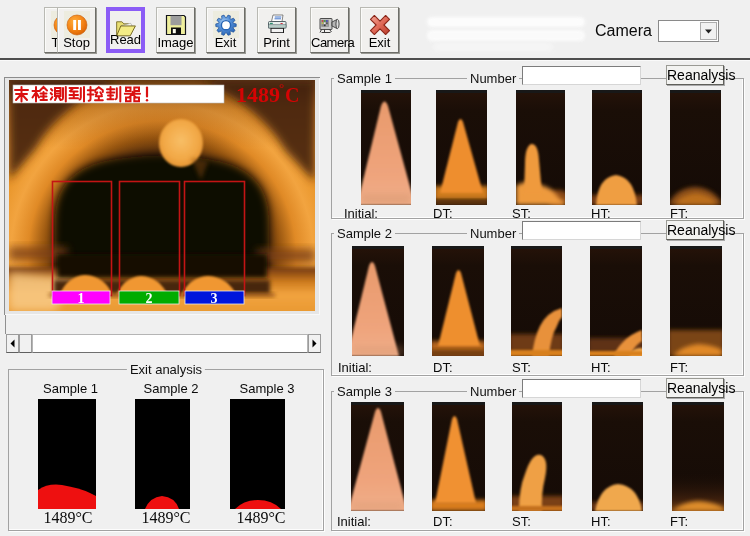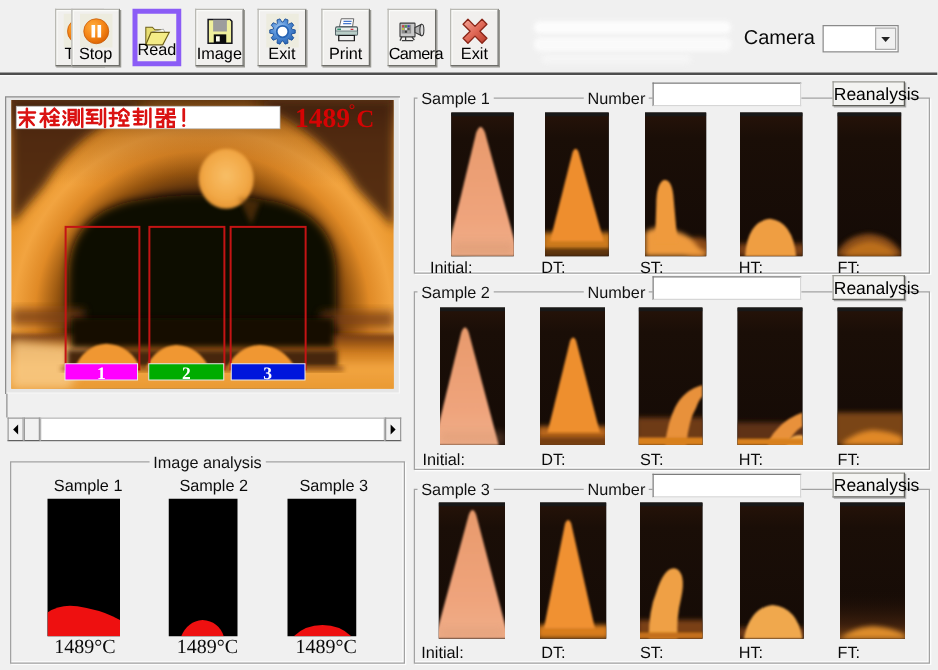--- a/index.html
+++ b/index.html
@@ -288,21 +288,21 @@
         <polygon points="7.5,4.5 3.5,8.5 7.5,12.5" fill="#000"></polygon>
       </svg></div>
   <div class="abs" style="left:13px; top:0; width:13px; height:19px; background:#f1f1f1; border:1px solid #9b9b9b; border-bottom-color:#5f5f5f;"></div>
   <div class="abs" style="left:26px; top:0; width:276px; height:19px; background:#fff; border:1px solid #b5b5b5; border-bottom-color:#6f6f6f;"></div>
   <div class="abs" style="left:302px; top:0; width:13px; height:19px; background:#f1f1f1; border:1px solid #9b9b9b; border-bottom-color:#5f5f5f;"><svg width="11" height="17">
         <polygon points="3.5,4.5 7.5,8.5 3.5,12.5" fill="#000"></polygon>
       </svg></div>
 </div>
 
 <div class="grp" style="left:8px; top:369px; width:316px; height:162px;">
-  <div class="gtitle" style="left:50%; transform:translateX(-50%);">Image analysis</div>
+  <div class="gtitle" style="left:50%; transform:translateX(-50%);">Exit analysis</div>
   <div class="slabel" style="left:4px; top:11px; width:115px; text-align:center;">Sample 1</div>
   <div class="slabel" style="left:107px; top:11px; width:110px; text-align:center;">Sample 2</div>
   <div class="slabel" style="left:203px; top:11px; width:110px; text-align:center;">Sample 3</div>
   <div class="thumb" style="left:29px; top:29px; width:58px; height:110px;"><svg width="58" height="110">
         <path d="M0,110 L0,91 Q10,84 24,86 Q42,89 52,94 L58,97 L58,110 Z" fill="#ee1010"></path>
       </svg></div>
   <div class="thumb" style="left:126px; top:29px; width:55px; height:110px;"><svg width="55" height="110">
         <path d="M10,110 Q15,98 27,97 Q40,98 44,110 Z" fill="#ee1010"></path>
       </svg></div>
   <div class="thumb" style="left:221px; top:29px; width:55px; height:110px;"><svg width="55" height="110">

